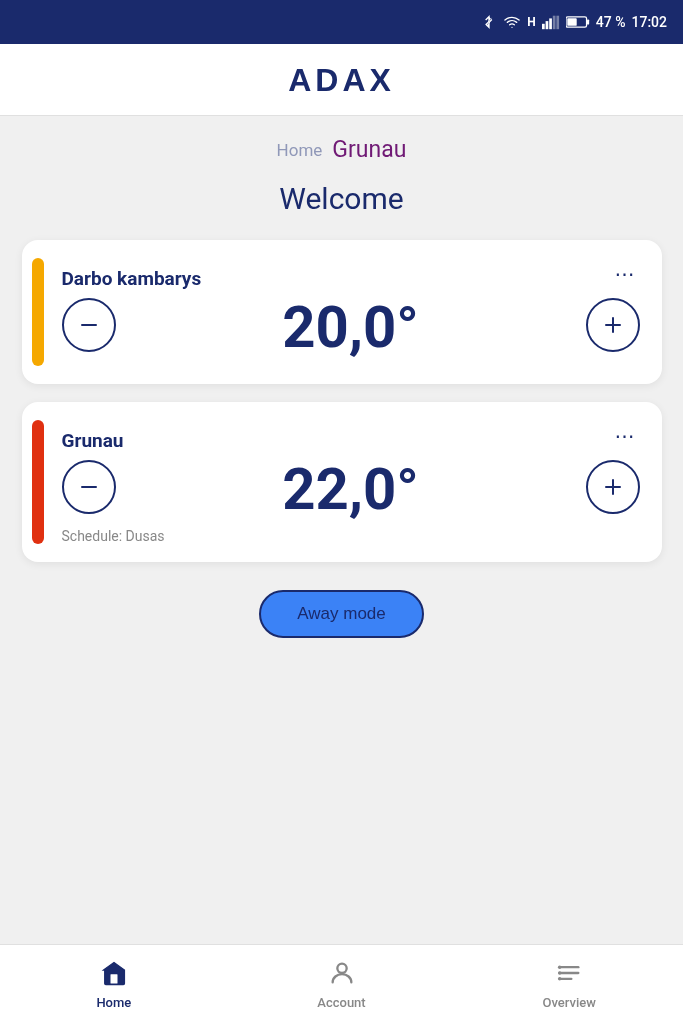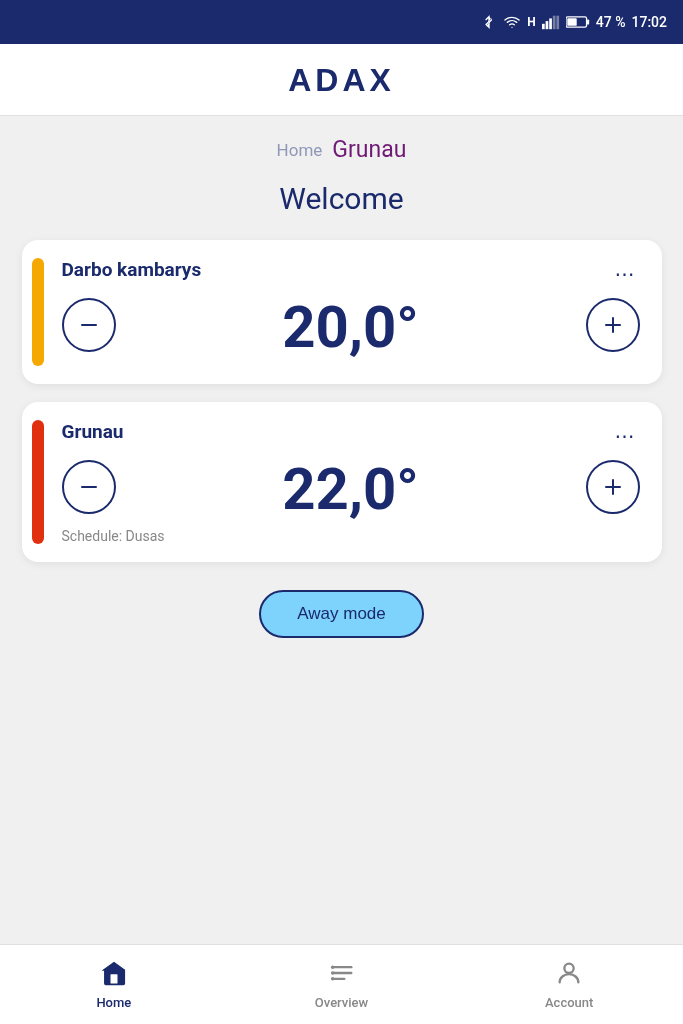--- a/index.html
+++ b/index.html
@@ -115,21 +115,21 @@
 
     .card-body {
       flex: 1;
       display: flex;
       flex-direction: column;
     }
 
     .card-header-row {
       display: flex;
       justify-content: space-between;
-      align-items: flex-start;
+      align-items: flex-end;
       margin-bottom: 8px;
       gap: 20px;
     }
 
     .room-name {
       font-size: 19px;
       font-weight: 700;
       color: #1a2a6c;
     }
 
@@ -182,21 +182,21 @@
     }
 
     
     .away-mode-container {
       display: flex;
       justify-content: center;
       margin: 10px 0 24px;
     }
     .away-mode-btn {
       border: 2px solid #1a2a6c;
-      background: #7dd3fc;
+      background: #3b82f6;
       border-radius: 30px;
       padding: 12px 36px;
       font-size: 17px;
       color: #1a2a6c;
       cursor: pointer;
       font-weight: 500;
     }
 
     
     .bottom-nav {
@@ -337,34 +337,34 @@
         <path d="M3 9.5L12 3l9 6.5V21a1 1 0 01-1 1H5a1 1 0 01-1-1V9.5z" fill="#1a2a6c" stroke="#1a2a6c" stroke-width="1"></path>
         <rect x="9" y="13" width="6" height="8" rx="0.5" fill="white"></rect>
       </svg>
     </div>
     <span class="nav-label nav-label-active">Home</span>
   </div>
 
   <div class="nav-item">
     <div>
       <svg width="28" height="28" viewBox="0 0 24 24" fill="none">
+        <circle cx="12" cy="8" r="4" stroke="#888" stroke-width="2"></circle>
+        <path d="M4 20c0-4 3.6-7 8-7s8 3 8 7" stroke="#888" stroke-width="2" stroke-linecap="round"></path>
+      </svg>
+    </div>
+    <span class="nav-label nav-label-inactive">Account</span>
+  </div>
+
+  <div class="nav-item">
+    <div>
+      <svg width="28" height="28" viewBox="0 0 24 24" fill="none">
         <line x1="4" y1="7" x2="20" y2="7" stroke="#888" stroke-width="2" stroke-linecap="round"></line>
         <line x1="4" y1="12" x2="20" y2="12" stroke="#888" stroke-width="2" stroke-linecap="round"></line>
         <line x1="4" y1="17" x2="14" y2="17" stroke="#888" stroke-width="2" stroke-linecap="round"></line>
         <circle cx="4" cy="7" r="1.5" fill="#888"></circle>
         <circle cx="4" cy="12" r="1.5" fill="#888"></circle>
         <circle cx="4" cy="17" r="1.5" fill="#888"></circle>
       </svg>
     </div>
     <span class="nav-label nav-label-inactive">Overview</span>
   </div>
 
-  <div class="nav-item">
-    <div>
-      <svg width="28" height="28" viewBox="0 0 24 24" fill="none">
-        <circle cx="12" cy="8" r="4" stroke="#888" stroke-width="2"></circle>
-        <path d="M4 20c0-4 3.6-7 8-7s8 3 8 7" stroke="#888" stroke-width="2" stroke-linecap="round"></path>
-      </svg>
-    </div>
-    <span class="nav-label nav-label-inactive">Account</span>
-  </div>
-
 </div>
 
 </body></html>

